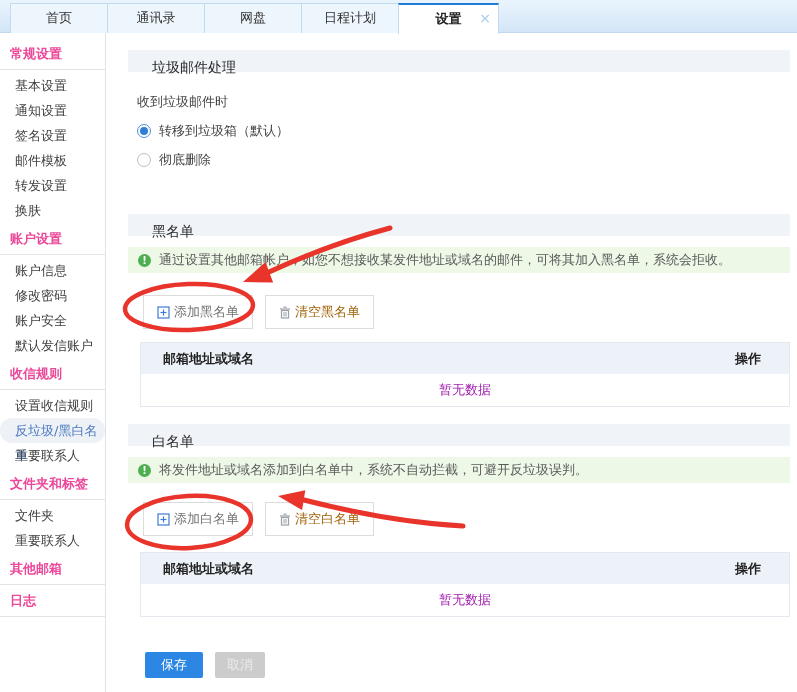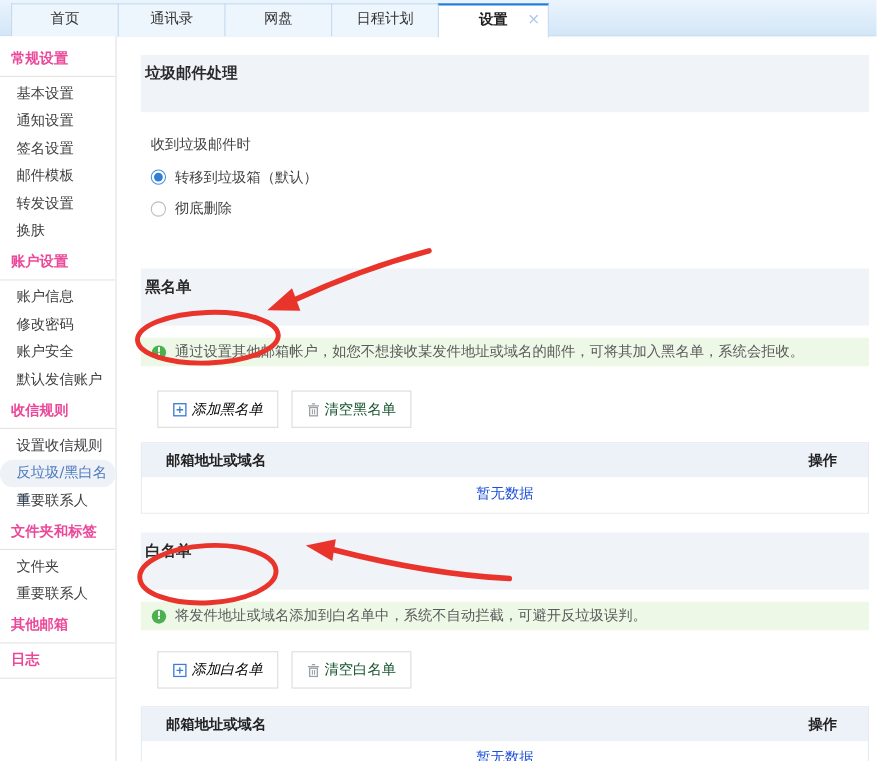--- a/index.html
+++ b/index.html
@@ -22,48 +22,48 @@
   
   .sidebar { position:absolute; top:33px; left:0; bottom:0; width:106px;
     border-right:1px solid #dde3ea; background:#fff; padding-top:5px; font-size:13px; }
   .side-header { height:24px; line-height:24px; padding-left:10px; font-weight:bold; color:#ec4899; margin-top:4px; }
   .side-hr { border:none; border-top:1px solid #e3e3e3; margin:3px 0; }
   .side-item { height:25px; line-height:25px; padding-left:15px; color:#404040; cursor:pointer; }
   .side-item.selected { background:#eef1f6; color:#4a7ac0;border-radius:12px; }
 
   
   .main { position:absolute; top:33px; left:106px; right:0; bottom:0; padding:17px 7px 0 22px; font-size:13px; color:#444; }
-  .banner { height:52px; line-height:34px; background:#f0f3f8; padding-left:4px;
-    font-size:14px; font-weight:bold; color:#2a2a2a; }
+  .banner { height:22px; line-height:34px; background:#f0f3f8; padding-left:24px;
+    font-size:14px; font-weight:normal; color:#2a2a2a; }
   .banner.b2 { margin-top:44px; } .banner.b3 { margin-top:17px; }
   .question { margin-top:20px; height:20px; line-height:20px; padding-left:9px; }
   .radio-row { margin-top:9px; height:20px; display:flex; align-items:center; padding-left:9px; }
   .radio { width:14px; height:14px; border-radius:50%; border:1px solid #b9bec5; background:#fff;
     display:inline-flex; align-items:center; justify-content:center; cursor:pointer; }
   .radio.selected { border-color:#4a90d9; }
   .radio.selected::after { content:""; width:8px; height:8px; border-radius:50%; background:#2f7fd6; }
   .radio-label { margin-left:8px; }
 
   .infobar { margin-top:11px; height:26px; background:#edf8e7; display:flex; align-items:center; padding-left:10px; color:#5a5a5a; }
   .info-icon { width:13px; height:13px; border-radius:50%; background:#4caf50; color:#fff; font-size:10px;
     font-weight:bold; display:inline-flex; align-items:center; justify-content:center; margin-right:8px; flex:none; }
 
   .btnrow { margin-top:22px; height:34px; display:flex; padding-left:15px; }
   .btnrow.r2 { margin-top:19px; }
   .btn { height:34px; padding:0 13px; background:#fff; border:1px solid #dcdcdc; display:inline-flex;
     align-items:center; font-size:13px; cursor:pointer; }
-  .btn.add { color:#000000;font-style:italic; }
-  .btn.clear { color:#14532d; margin-left:12px;justify-content:center; }
+  .btn.add { color:#737373; }
+  .btn.clear { color:#a16207; margin-left:12px;justify-content:center; }
   .btn svg { margin-right:4px; }
 
-  .tablebox { margin-top:13px; border:1px solid #e5e9ef; }
+  .tablebox { margin-top:13px; border:1px solid #e5e9ef;margin-left:12px; }
   .tablebox.t2 { margin-top:16px; }
   .thead { height:31px; background:#edf2f9; display:flex; align-items:center; justify-content:space-between;
     font-weight:bold; color:#222; padding:0 28px 0 22px; }
-  .trow { height:32px; line-height:32px; text-align:center; color:#1d4ed8; background:#fff; }
+  .trow { height:32px; line-height:32px; text-align:center; color:#a21caf; background:#fff; }
 
   .footer { margin-top:35px; display:flex; padding-left:17px; }
   .fbtn { height:26px; border:none; font-size:13px; cursor:pointer; border-radius:2px;
     font-family:"DejaVu Sans","Liberation Sans",sans-serif; }
   .fbtn.save { width:58px; background:#2b87e3; color:#fff; }
   .fbtn.cancel { width:50px; background:#cccccc; color:#ececec; margin-left:12px; }
 
   
   .annotations { position:absolute; top:0; left:0; width:797px; height:692px; pointer-events:none; z-index:10; }
 </style>

